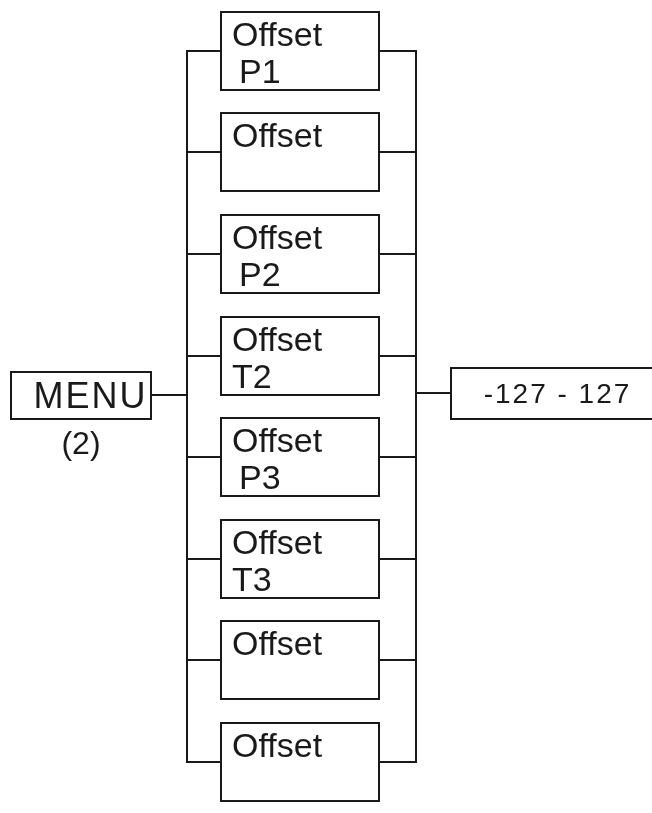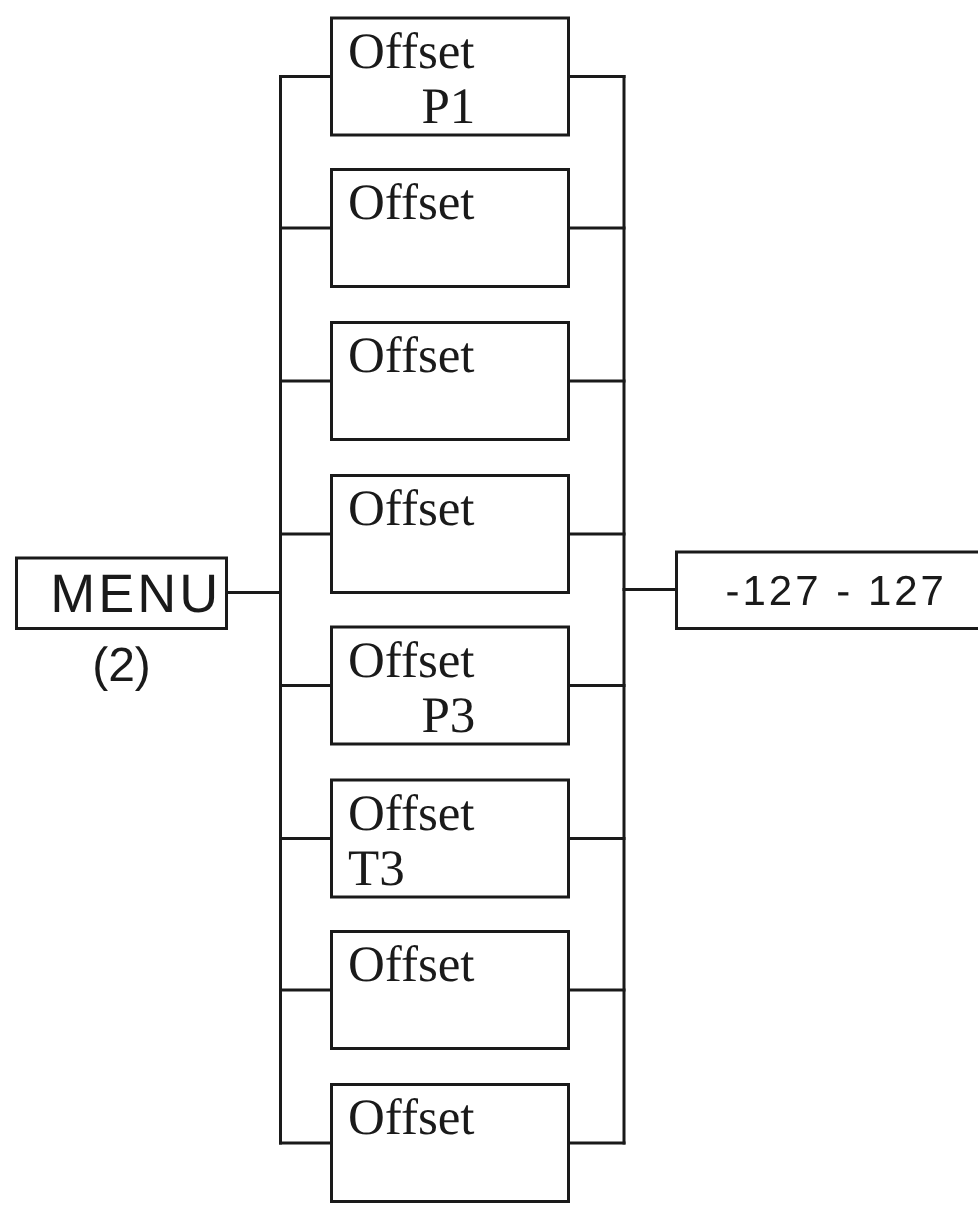--- a/index.html
+++ b/index.html
@@ -20,22 +20,22 @@
     background: var(--bg);
   }
   .opt {
     left: 220px;
     width: 160px;
     height: 80px;
     font-size: 34px;
     line-height: 37px;
     padding: 3px 0 0 10px;
   }
-  .opt .l1, .opt .l2 { white-space: nowrap; font-family: Liberation Serif, serif; }
-  .opt .l2.p-indent { padding-left: 7px; margin-left: 42px; }
+  .opt .l1, .opt .l2 { white-space: nowrap; }
+  .opt .l2.p-indent { padding-left: 7px; }
   .menu {
     left: 10px;
     top: 371px;
     width: 142px;
     height: 49px;
     font-size: 36px;
     line-height: 45px;
     text-align: center;
     letter-spacing: 2px;
     padding-left: 19px;
@@ -99,23 +99,25 @@
 
   <div class="box opt" style="top:11px;">
     <div class="l1">Offset</div>
     <div class="l2 p-indent">P1</div>
   </div>
   <div class="box opt" style="top:112px;">
     <div class="l1">Offset</div>
   </div>
   <div class="box opt" style="top:214px;">
     <div class="l1">Offset</div>
+    <div class="l2 p-indent">P2</div>
   </div>
   <div class="box opt" style="top:316px;">
     <div class="l1">Offset</div>
+    <div class="l2">T2</div>
   </div>
   <div class="box opt" style="top:417px;">
     <div class="l1">Offset</div>
     <div class="l2 p-indent">P3</div>
   </div>
   <div class="box opt" style="top:519px;">
     <div class="l1">Offset</div>
     <div class="l2">T3</div>
   </div>
   <div class="box opt" style="top:620px;">

